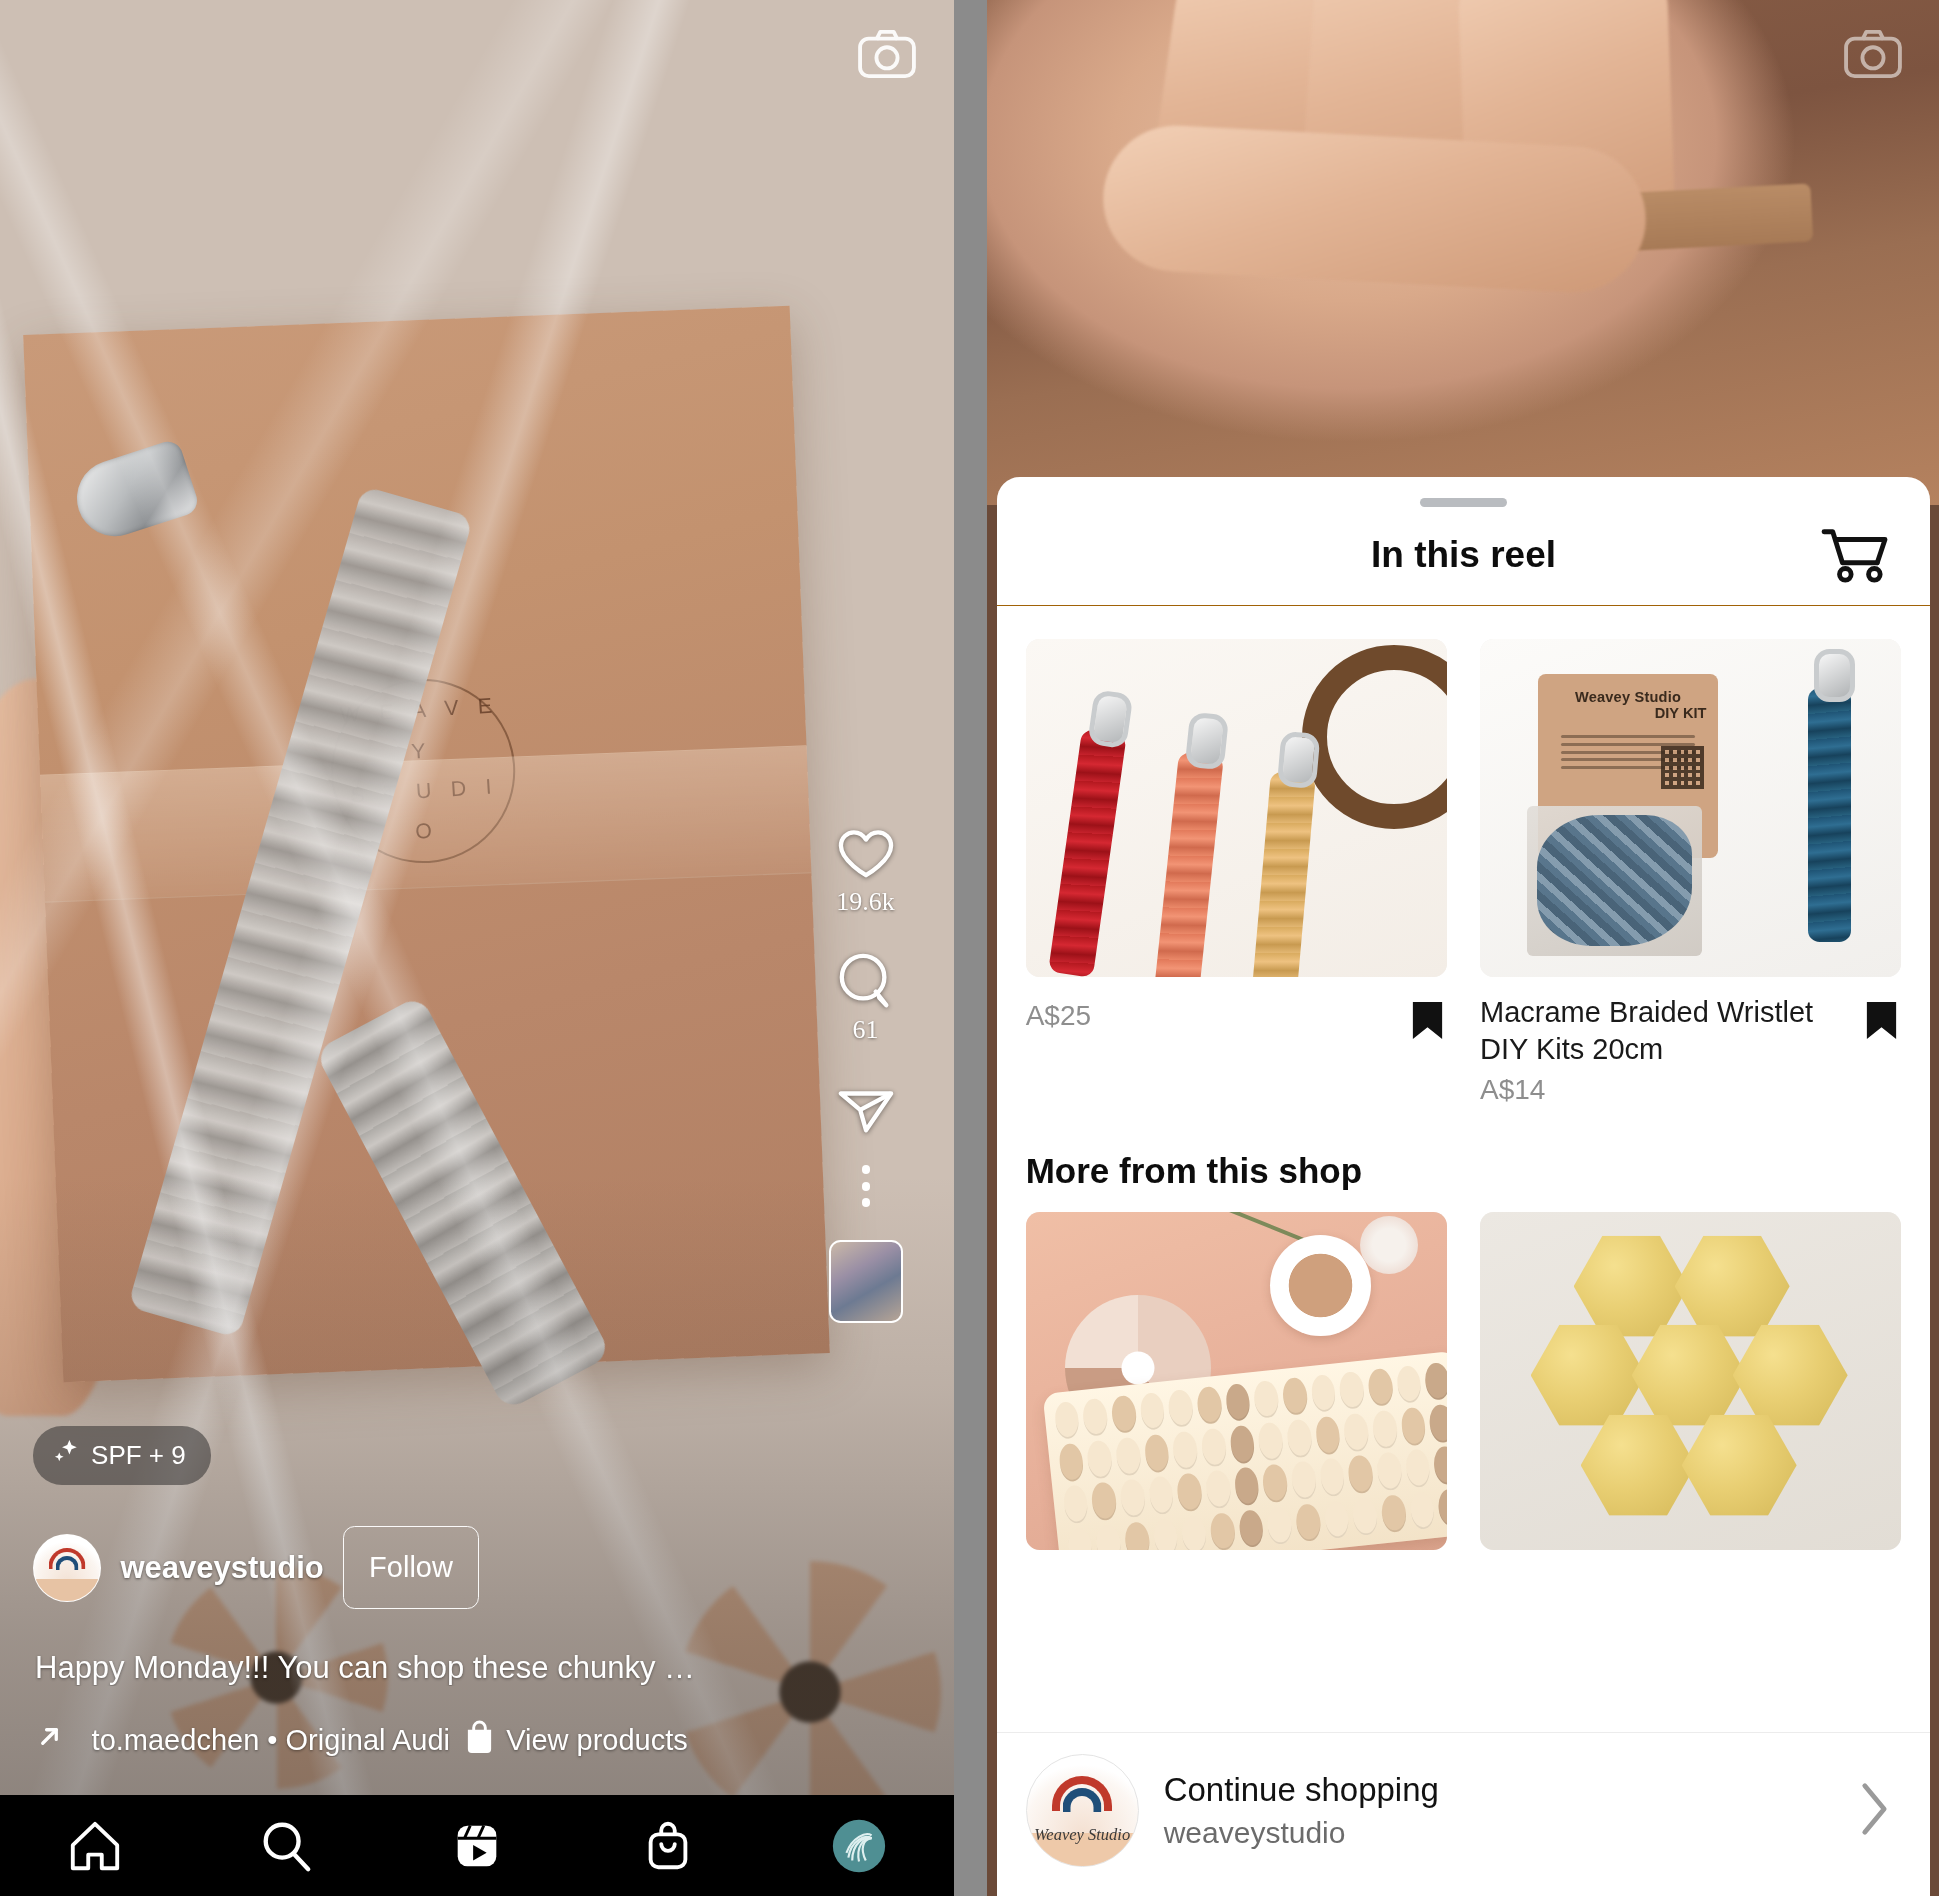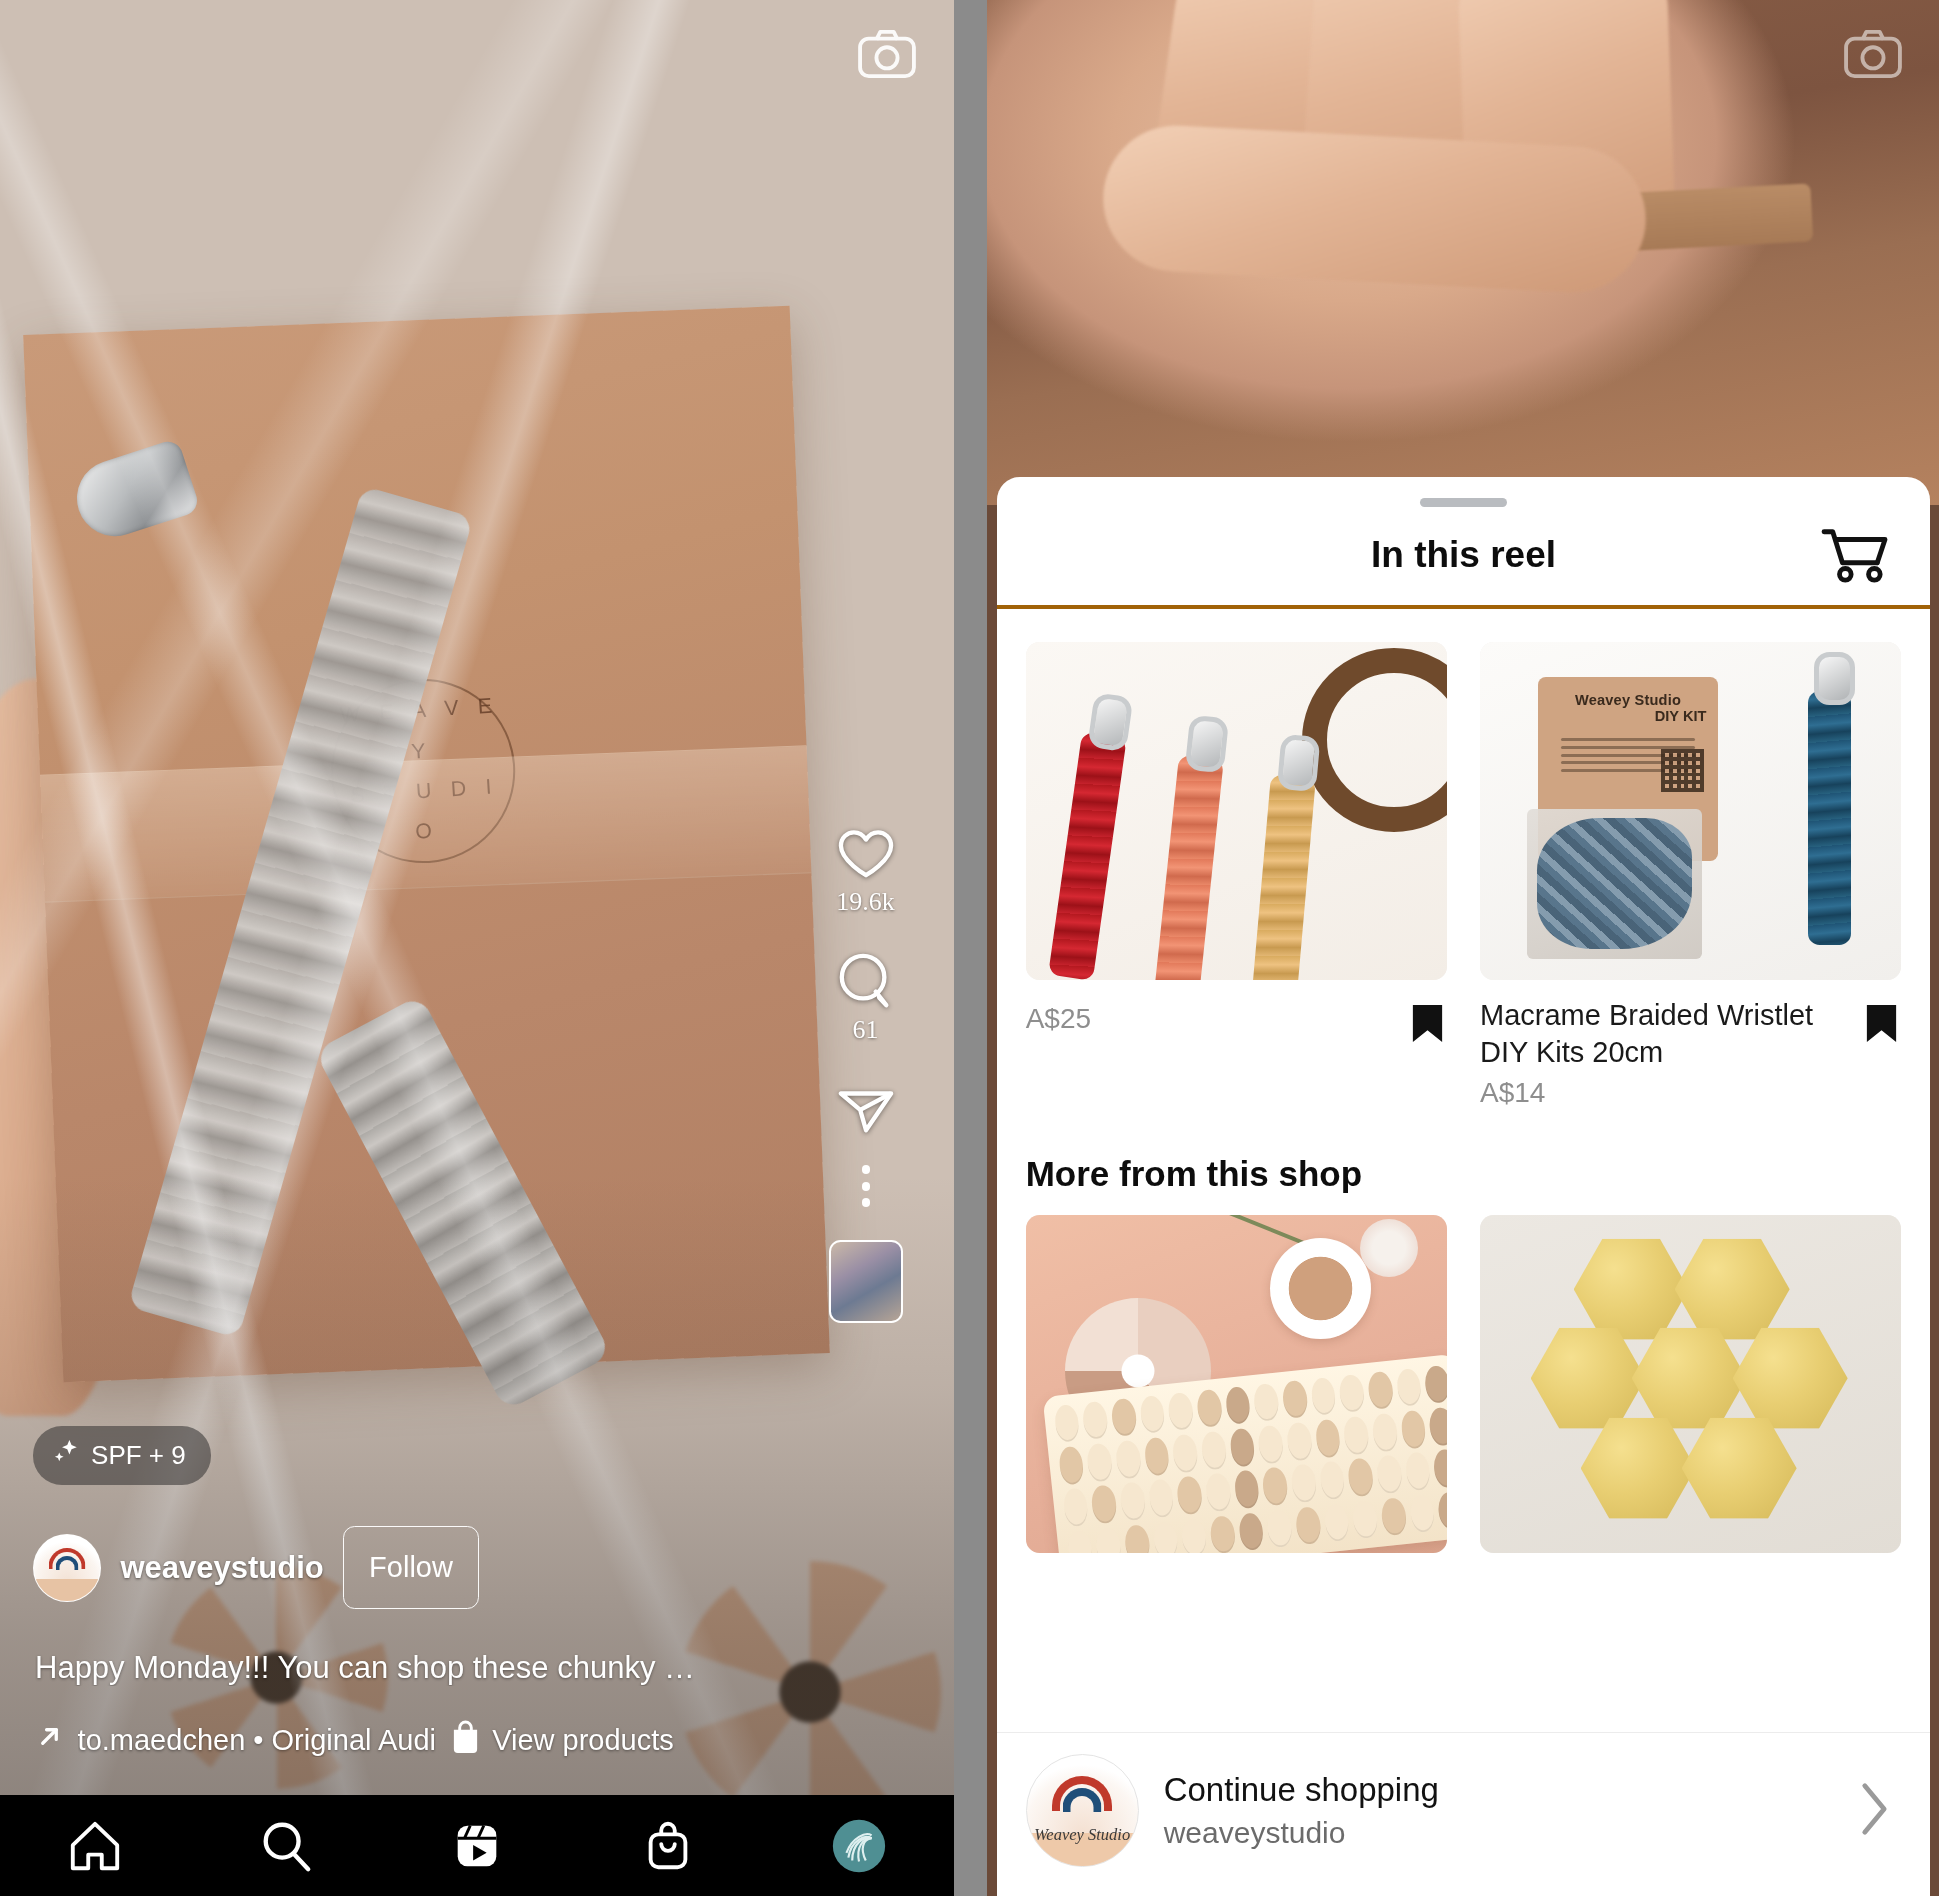--- a/index.html
+++ b/index.html
@@ -167,21 +167,21 @@
   .avatar .sand { position:absolute; left:0; right:0; bottom:0; height: 21.3px; background:#e7c3a4; }
   .uname { color:#fff; font-size: 31px; font-weight: 700; text-shadow: 0 1px 2.9px rgba(0,0,0,0.5); }
   .follow-btn {
     padding: 23px 25px; border: 1.9px solid rgba(255,255,255,0.95);
     border-radius: 11.6px; color:#fff; font-size: 29px; background: transparent;
     line-height: 1.2;
   }
 
   .caption { position: absolute; left: 35px; right: 155px; bottom: 210px; color:#fff; font-size: 31px; text-shadow: 0 1px 2.9px rgba(0,0,0,0.45); white-space: nowrap; overflow: hidden; }
   .audio-row { position: absolute; left: 35px; right: 126px; bottom: 136px; display:flex; align-items:center; gap: 13.6px; color:#fff; font-size: 29px; text-shadow:0 1px 2.9px rgba(0,0,0,0.45); white-space: nowrap; overflow:hidden; }
-  .audio-row .audio-txt { overflow:hidden; text-overflow: clip; max-width: 408px; }
+  .audio-row .audio-txt { overflow:hidden; text-overflow: clip; max-width: 408px; margin-left: 14px; }
   .audio-row .vp { display:flex; align-items:center; gap: 11.6px; }
 
   
   .tabbar {
     position: absolute; left:0; right:0; bottom:0; height: 101px;
     background: #000; display:flex; align-items:center; justify-content: space-around;
   }
   .tabbar .tab { display:flex; align-items:center; justify-content:center; width: 116px; height: 101px; }
 
   
@@ -212,21 +212,21 @@
 
   .sheet {
     position:absolute; left: 9.7px; right: 9.7px; top: 477px; bottom: 0;
     background: #fff; border-radius: 23px 23px 0 0;
     display: flex; flex-direction: column;
     overflow: hidden;
   }
   .grabber { width: 87px; height: 8.7px; background: #b9bcc0; border-radius: 5.8px; margin: 21.3px auto 0; }
   .sheet-head {
     position: relative; display:flex; align-items:flex-end; justify-content:center;
-    padding: 27px 0 29px; border-bottom: 4px solid #a16207;
+    padding: 27px 0 29px; border-bottom: 1px solid #a16207;
   }
   .sheet-title { font-size: 37px; font-weight: 700; color: #0d0d0d; }
   .cart-btn { position:absolute; right: 39px; top: 50%; transform: translateY(-50%); }
 
   .sheet-body { flex: 1; overflow: hidden; padding: 0 29px; }
 
   .grid { display: grid; grid-template-columns: 1fr 1fr; gap: 33px; margin-top: 33px; }
   .card .ph {
     width: 100%; height: 338px; border-radius: 13.6px; overflow: hidden;
     background: #f2f0ee; position: relative;

